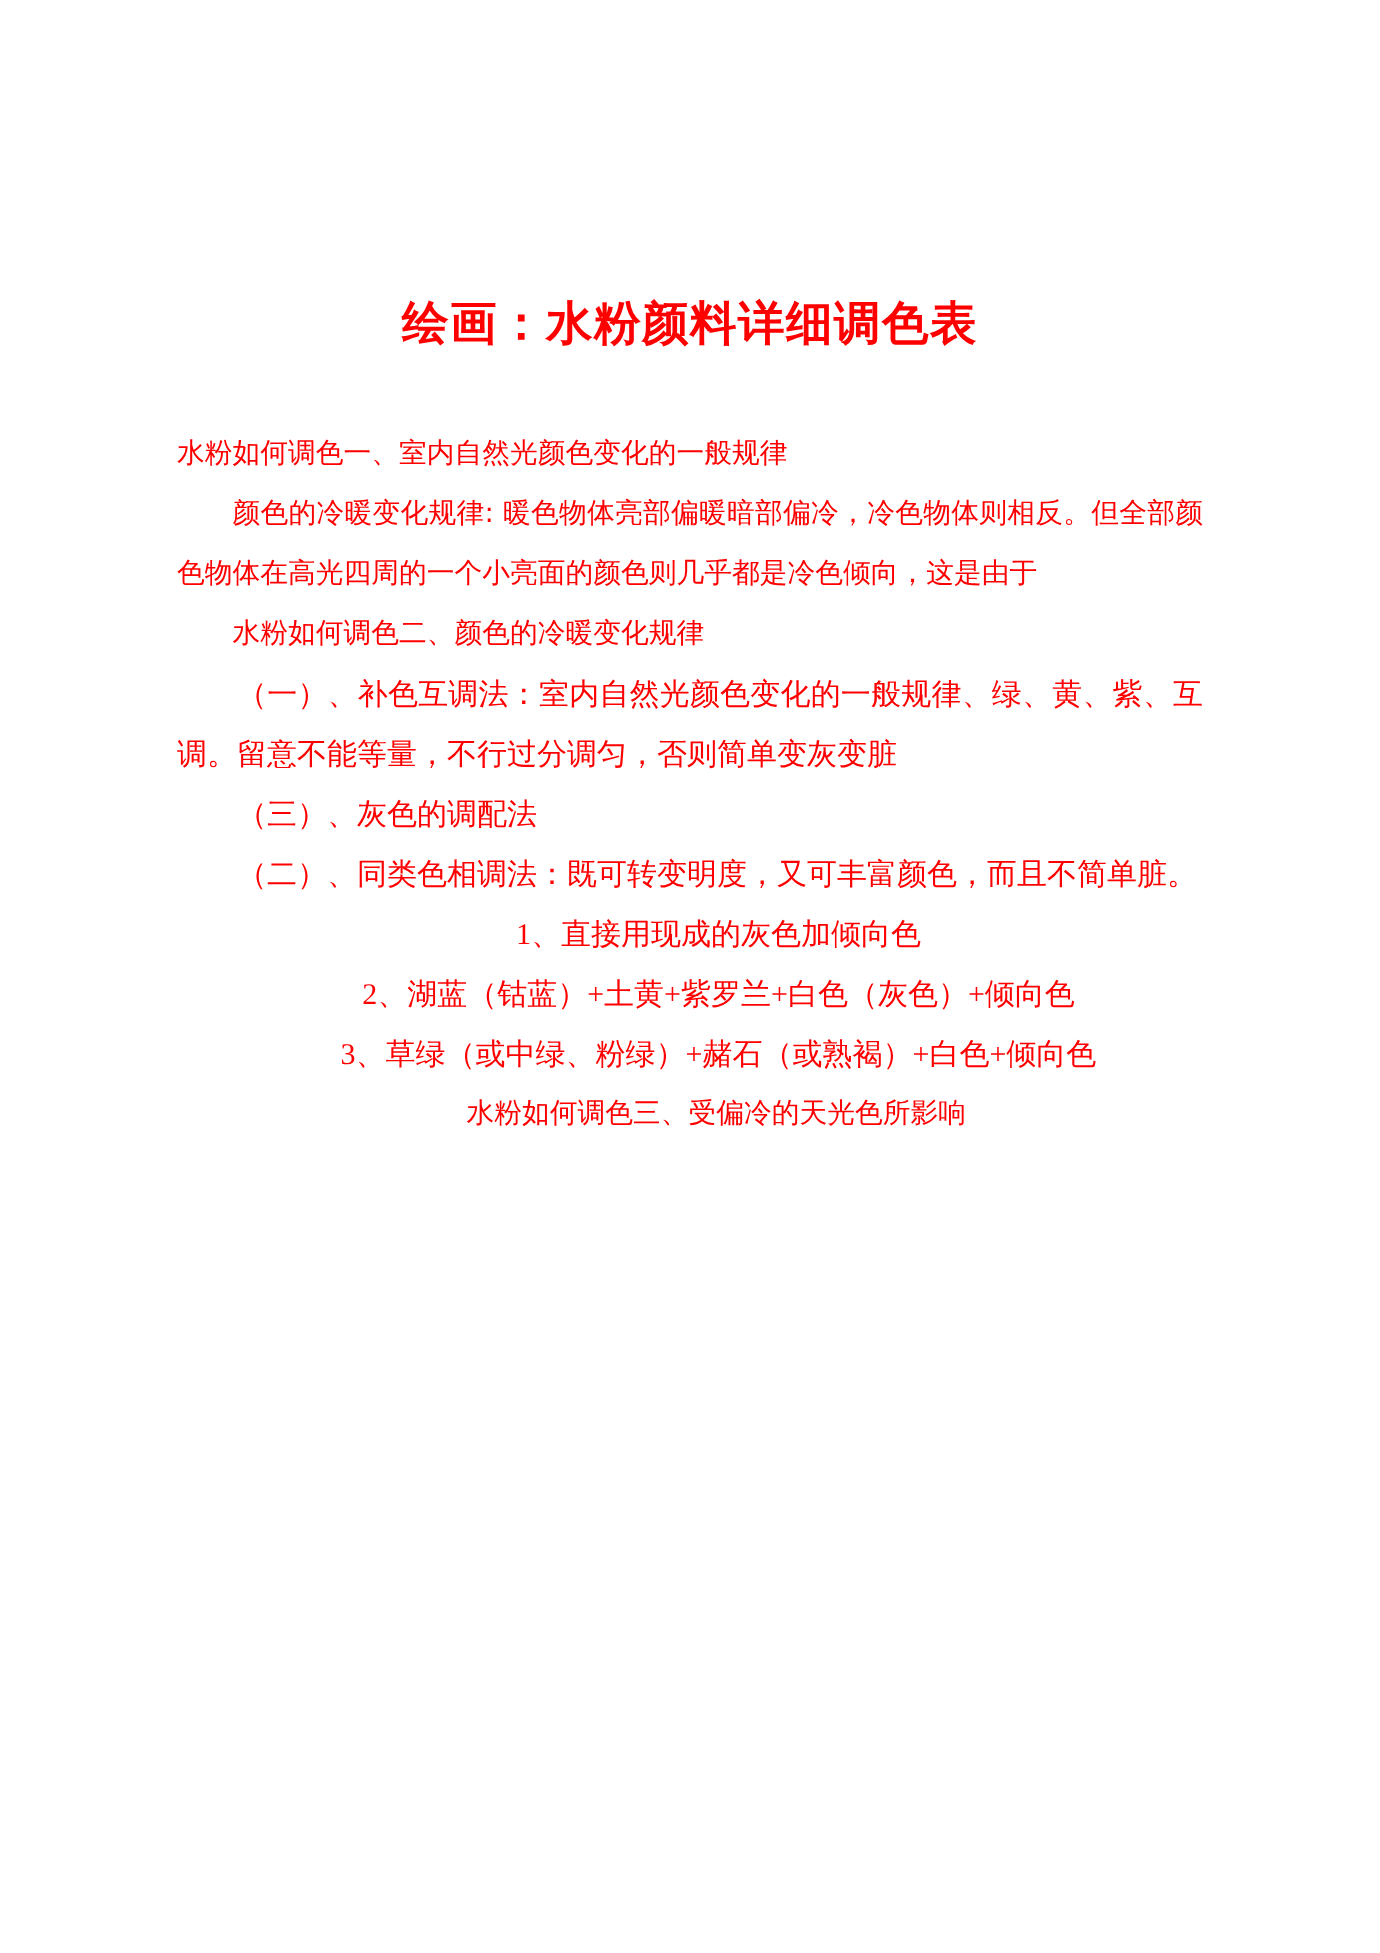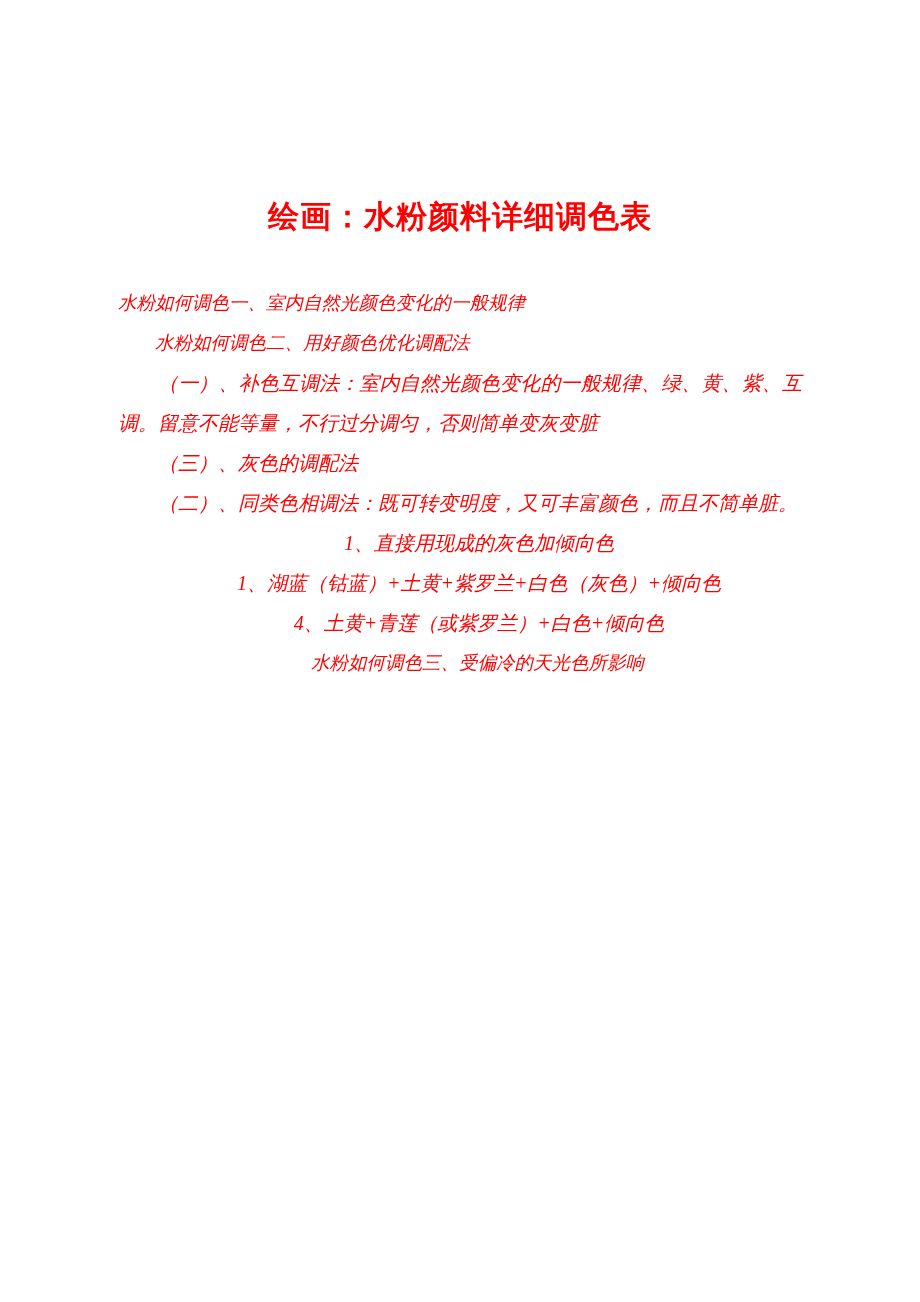--- a/index.html
+++ b/index.html
@@ -38,21 +38,20 @@
     margin-top: 48px;
   }
   p.para {
     margin: 0 0 0 0;
     color: #ff0000;
     font-size: 19.5px;
     line-height: 40px;
     text-align: justify;
     text-justify: inter-ideograph;
     letter-spacing: 0px;
-    font-style: italic;
   }
   p.sans {
     font-family: "DejaVu Sans", "Liberation Sans", sans-serif;
     font-size: 18.5px;
   }
   p.serif {
     font-family: "Liberation Serif", "DejaVu Serif", serif;
     font-size: 20px;
   }
   p.indent {
@@ -67,23 +66,24 @@
 </style>
 </head>
 <body>
 
 <div class="page">
 
   <h1 class="doc-title">绘画：水粉颜料详细调色表</h1>
 
   <div class="body-block">
     <p class="para sans">水粉如何调色一、室内自然光颜色变化的一般规律</p>
-    <p class="para sans indent">水粉如何调色二、用好颜色优化调配法</p>
+    <p class="para sans indent">颜色的冷暖变化规律: 暖色物体亮部偏暖暗部偏冷，冷色物体则相反。但全部颜色物体在高光四周的一个小亮面的颜色则几乎都是冷色倾向，这是由于</p>
+    <p class="para sans indent">水粉如何调色二、颜色的冷暖变化规律</p>
     <p class="para serif indent">（一）、补色互调法：室内自然光颜色变化的一般规律、绿、黄、紫、互调。留意不能等量，不行过分调匀，否则简单变灰变脏</p>
     <p class="para serif indent">（三）、灰色的调配法</p>
     <p class="para serif indent">（二）、同类色相调法：既可转变明度，又可丰富颜色，而且不简单脏。</p>
     <p class="para serif indent-half nowrap-line">1、直接用现成的灰色加倾向色</p>
-    <p class="para serif indent-half nowrap-line">1、湖蓝（钴蓝）+土黄+紫罗兰+白色（灰色）+倾向色</p>
-    <p class="para serif indent-half nowrap-line">4、土黄+青莲（或紫罗兰）+白色+倾向色</p>
+    <p class="para serif indent-half nowrap-line">2、湖蓝（钴蓝）+土黄+紫罗兰+白色（灰色）+倾向色</p>
+    <p class="para serif indent-half nowrap-line">3、草绿（或中绿、粉绿）+赭石（或熟褐）+白色+倾向色</p>
     <p class="para sans indent-half nowrap-line">水粉如何调色三、受偏冷的天光色所影响</p>
   </div>
 
 </div>
 
 </body></html>

